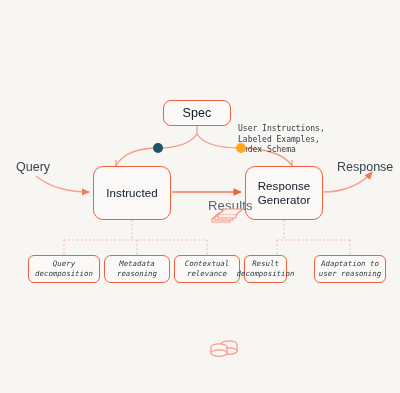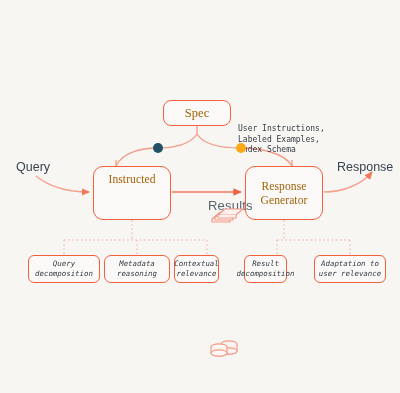--- a/index.html
+++ b/index.html
@@ -29,24 +29,24 @@
     border: 1.6px solid #f1603d;
     border-radius: 9px;
     display: flex;
     flex-direction: column;
     align-items: center;
     justify-content: center;
     text-align: center;
     color: #2f3a44;
   }
   .node-label {
-    font-family: Liberation Serif, serif;
+    font-family: Liberation Sans, sans-serif;
     font-size: 12.5px;
     line-height: 14px;
-    color: #a16207;
+    color: #0f172a;
     letter-spacing: 0.1px;
   }
   
   #spec-node {
     left: 163px; top: 100px;
     width: 68px; height: 26px;
     border-radius: 8px;
   }
   #spec-node .node-label { font-size: 12.5px; }
 
@@ -55,21 +55,21 @@
     left: 93px; top: 166px;
     width: 78px; height: 54px;
     border-radius: 10px;
     border-width: 1.8px;
     justify-content: flex-start;
     padding-top: 4px;
   }
   #retriever-node .node-label {
     font-size: 11.5px;
     line-height: 13.5px;
-    margin-top: 2px;
+    margin-top: 16px;
   }
   
   #generator-node {
     left: 245px; top: 166px;
     width: 78px; height: 54px;
     border-radius: 10px;
     border-width: 1.8px;
   }
   #generator-node .node-label {
     font-size: 11.5px;
@@ -91,21 +91,21 @@
     height: 28px;
     font-family: "DejaVu Sans Mono", monospace;
     font-style: italic;
     font-size: 7.4px;
     line-height: 9.6px;
     color: #333b43;
     padding: 0 3px;
   }
   #chip-0 { left: 28px;  width: 72px; }
   #chip-1 { left: 104px; width: 66px; border-radius: 7px; }
-  #chip-2 { left: 174px; width: 45px; }
+  #chip-2 { left: 174px; width: 66px; }
   #chip-3 { left: 244px; width: 43px; }
   #chip-4 { left: 314px; width: 72px; }
 
   
   .side-label {
     position: absolute;
     font-family: "Liberation Sans", sans-serif;
     font-size: 12.5px;
     color: #38444f;
   }
@@ -248,16 +248,16 @@
   <div class="chip" id="chip-1">
     <span><span>Metadata</span><br><span>reasoning</span></span>
   </div>
   <div class="chip" id="chip-2">
     <span><span>Contextual</span><br><span>relevance</span></span>
   </div>
   <div class="chip" id="chip-3">
     <span><span>Result</span><br><span>decomposition</span></span>
   </div>
   <div class="chip" id="chip-4">
-    <span><span>Adaptation to</span><br><span>user relevance</span></span>
+    <span><span>Adaptation to</span><br><span>user reasoning</span></span>
   </div>
 
 </div>
 
 </body></html>

